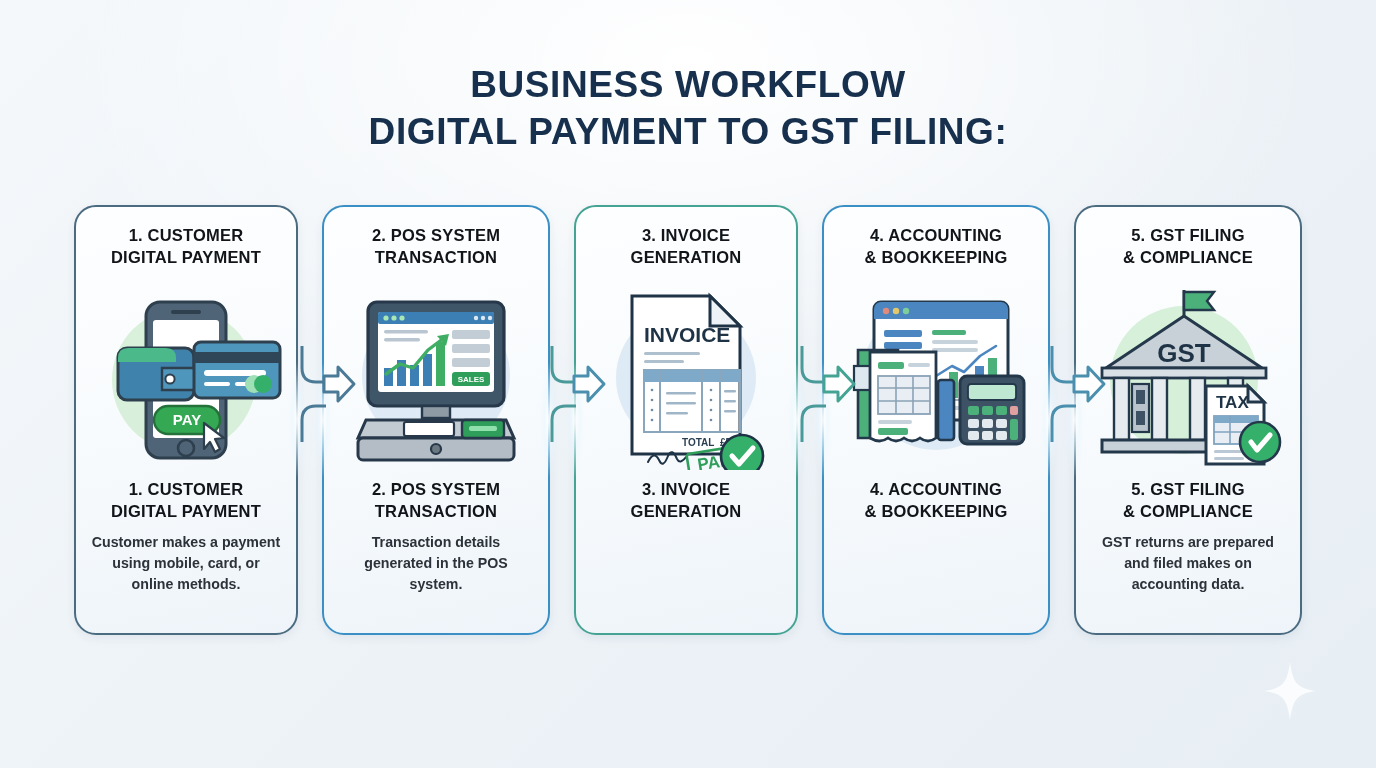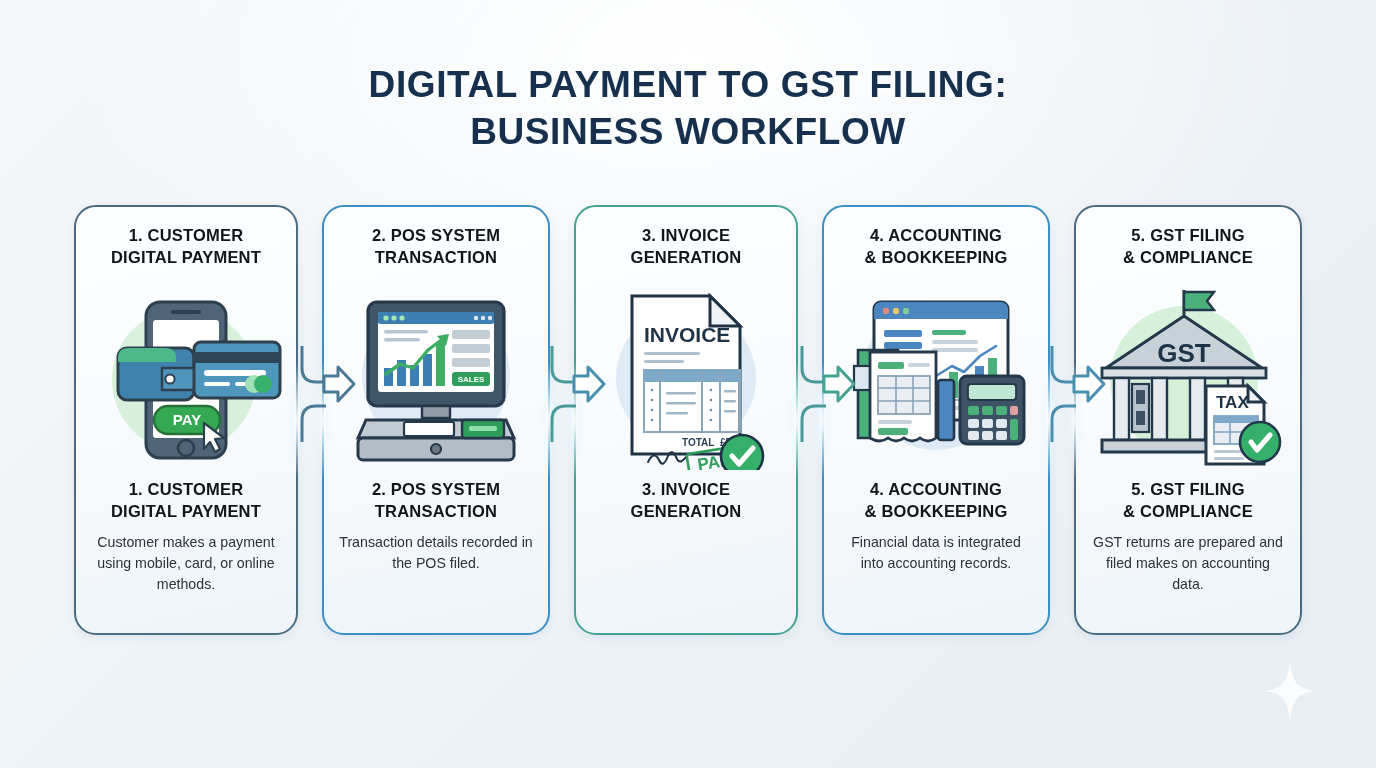--- a/index.html
+++ b/index.html
@@ -113,38 +113,39 @@
     margin-top: 6px;
   }
 
   .card-desc {
     font-size: 14.2px;
     line-height: 1.5;
     color: #2c3239;
     text-align: center;
     margin-top: 9px;
     padding: 0 2px;
+    font-weight: bold;
   }
 
   
   .connector {
     position: absolute;
     top: 346px;
     width: 56px;
     height: 96px;
     pointer-events: none;
   }
   .connector svg { display: block; overflow: visible; }
 </style>
 </head>
 <body>
 
 <div class="title-wrap">
+  <div class="title-line">BUSINESS WORKFLOW</div>
   <div class="title-line">DIGITAL PAYMENT TO GST FILING:</div>
-  <div class="title-line">BUSINESS WORKFLOW</div>
 </div>
 
 <div class="board">
 
   <div class="card" style="--bc:#4a6b80">
     <div class="glow-r"></div>
     <div class="card-head">
       <div>1. CUSTOMER</div>
       <div>DIGITAL PAYMENT</div>
     </div>
@@ -231,21 +232,21 @@
         <rect x="126" y="140" width="42" height="18" rx="3" fill="#2f9e5a" stroke="#26384a" stroke-width="2.4"></rect>
         <rect x="133" y="146" width="28" height="5" rx="2" fill="#8fe0ad"></rect>
         <circle cx="100" cy="169" r="5" fill="#6b7881" stroke="#26384a" stroke-width="2.2"></circle>
       </svg>
     </div>
 
     <div class="card-title">
       <div>2. POS SYSTEM</div>
       <div>TRANSACTION</div>
     </div>
-    <div class="card-desc">Transaction details recorded in the POS filed.</div>
+    <div class="card-desc">Transaction details generated in the POS system.</div>
   </div>
 
   <div class="card" style="--bc:#45a393">
     <div class="glow-l"></div>
     <div class="glow-r"></div>
     <div class="card-head">
       <div>3. INVOICE</div>
       <div>GENERATION</div>
     </div>
 
@@ -364,21 +365,20 @@
         <rect x="146" y="151" width="11" height="9" rx="2" fill="#e2e9ef"></rect>
         <rect x="160" y="151" width="11" height="9" rx="2" fill="#e2e9ef"></rect>
         <rect x="174" y="139" width="8" height="21" rx="2" fill="#4bb07a"></rect>
       </svg>
     </div>
 
     <div class="card-title">
       <div>4. ACCOUNTING</div>
       <div>&amp; BOOKKEEPING</div>
     </div>
-    <div class="card-desc">Financial data is integrated into accounting records.</div>
   </div>
 
   <div class="card" style="--bc:#4a6b80">
     <div class="glow-l"></div>
     <div class="card-head">
       <div>5. GST FILING</div>
       <div>&amp; COMPLIANCE</div>
     </div>
 
     <div class="art">

